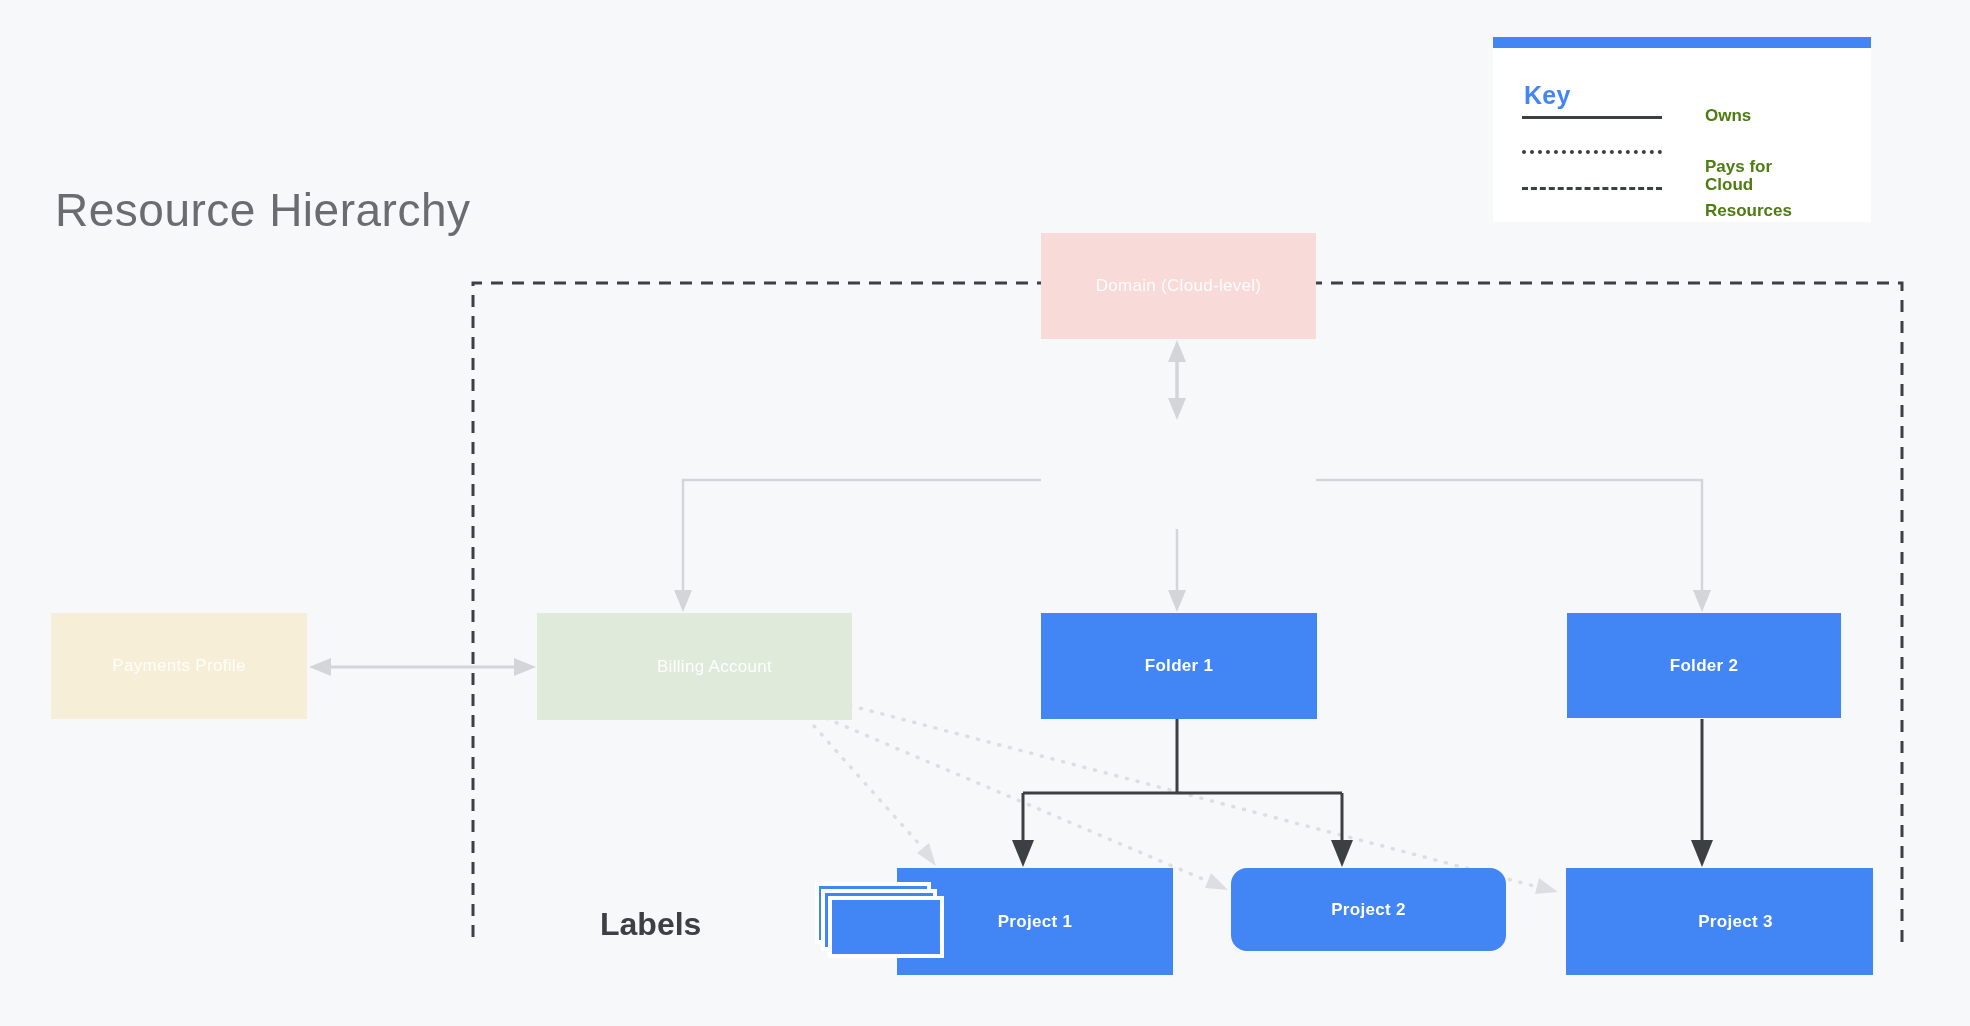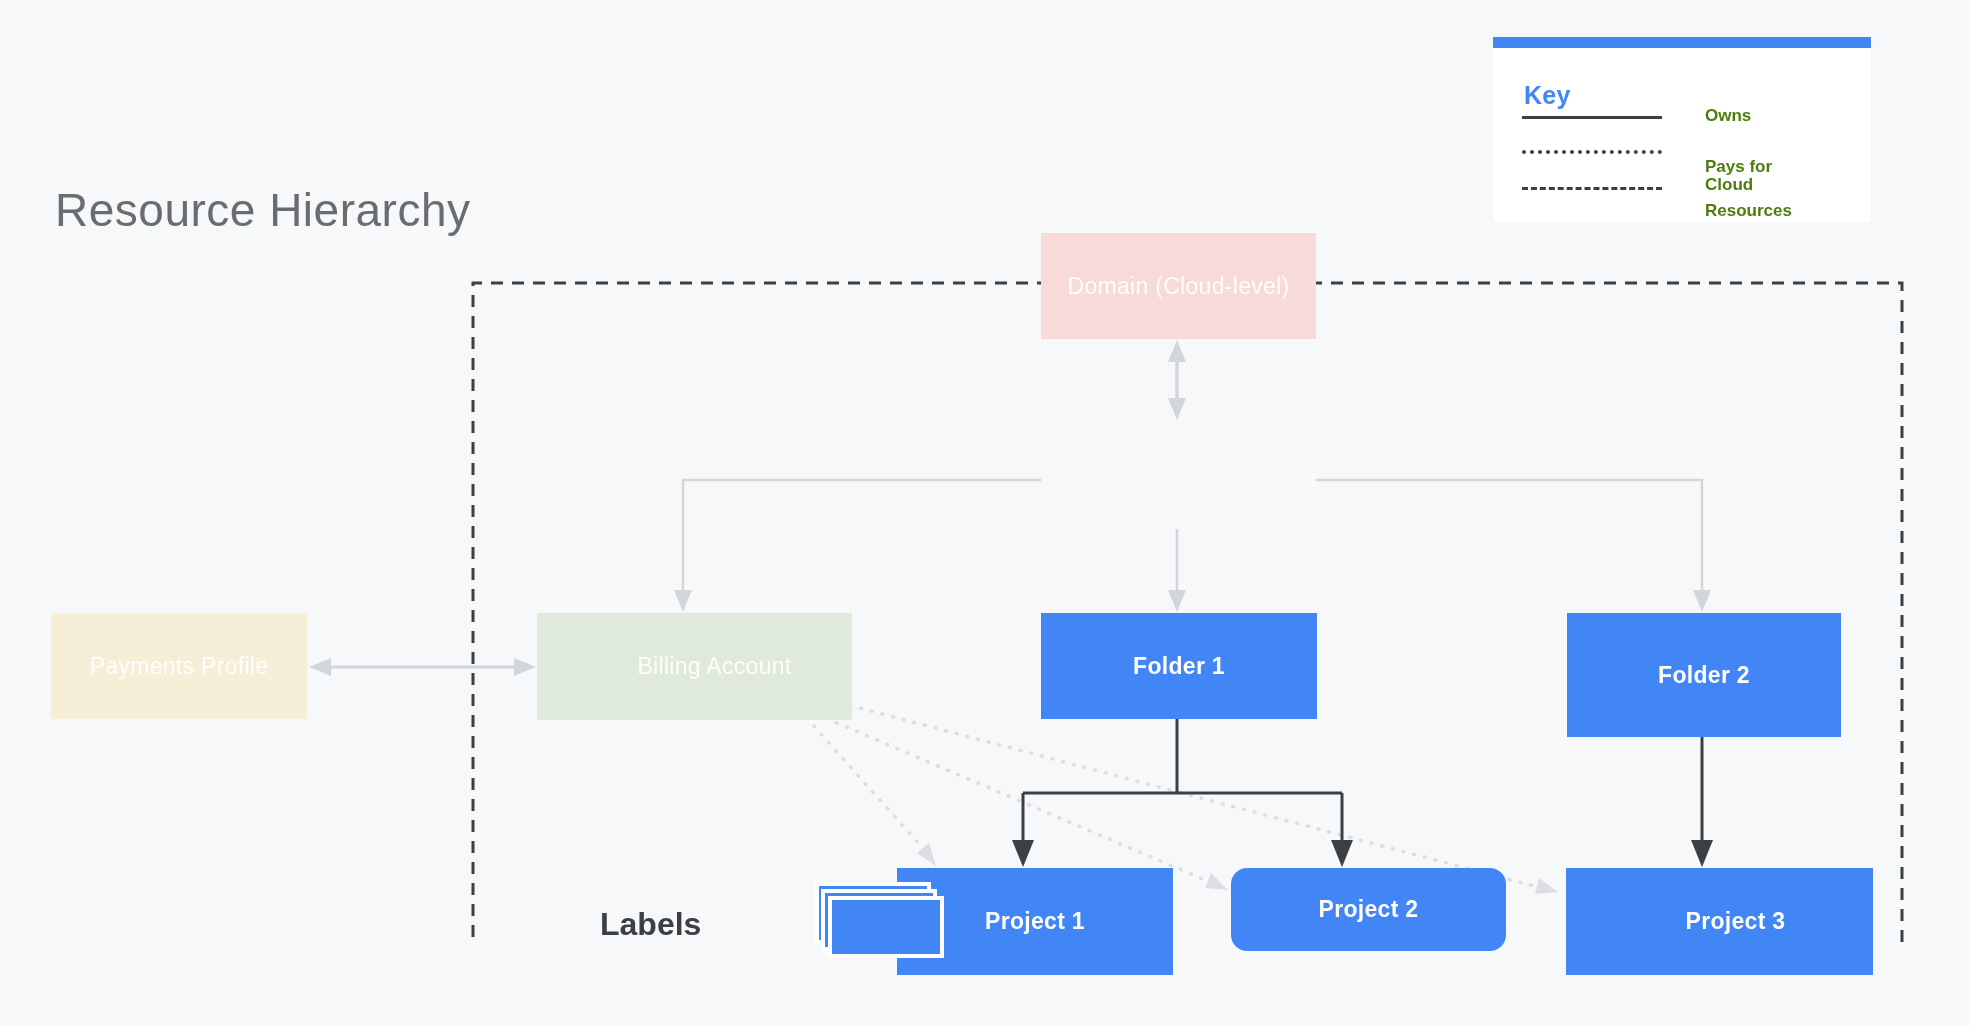--- a/index.html
+++ b/index.html
@@ -20,34 +20,34 @@
     left:0;top:0;
     width:1970px;height:1026px;
     z-index:1;
   }
   .node{
     position:absolute;
     display:flex;
     align-items:center;
     justify-content:center;
     z-index:2;
-    font-size:23px;
+    font-size:17px;
     letter-spacing:.3px;
     color:#ffffff;
     text-align:center;
   }
   .node.pastel{ color:rgba(255,255,255,.92); font-weight:400; }
   .node.blue{ font-weight:700; }
 
   #node-domain       { left:1041px; top:233px; width:275px; height:106px; }
   #node-organization { left:1041px; top:422px; width:275px; height:107px; }
   #node-payments     { left:51px;   top:613px; width:256px; height:106px; }
   #node-billing      { left:537px;  top:613px; width:275px; height:107px;padding-left:40px; }
   #node-folder1      { left:1041px; top:613px; width:276px; height:106px; }
-  #node-folder2      { left:1567px; top:613px; width:274px; height:124px; }
+  #node-folder2      { left:1567px; top:613px; width:274px; height:105px; }
   #node-project1     { left:897px;  top:868px; width:276px; height:107px; }
   #node-project2     { left:1231px; top:868px; width:275px; height:83px;border-radius:16px; }
   #node-project3     { left:1566px; top:868px; width:275px; height:107px; }
 
   #page-title{
     position:absolute;
     left:55px; top:183px;
     font-size:46px;
     color:#6a6d70;
     font-weight:400;

